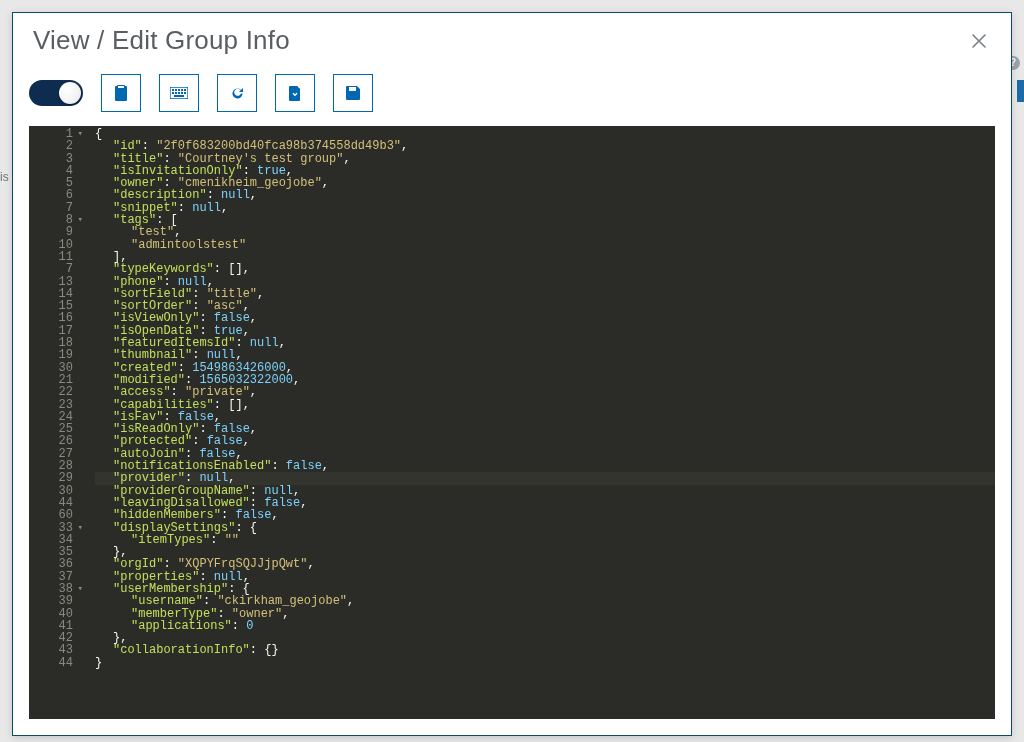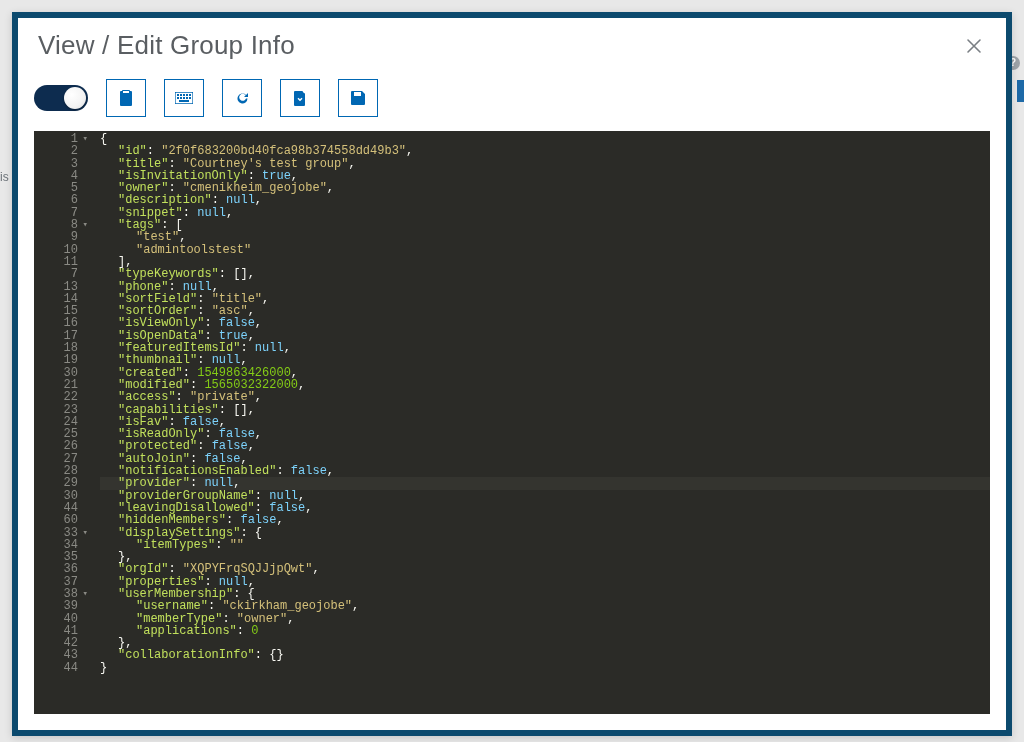--- a/index.html
+++ b/index.html
@@ -50,21 +50,21 @@
     background: #1e6aa8;
   }
 
   .modal {
     position: absolute;
     top: 12px;
     left: 12px;
     right: 12px;
     bottom: 6px;
     background: #ffffff;
-    border: 6px solid #0c4a6e;
+    border: 1px solid #0c4a6e;
     box-shadow: 0 2px 8px rgba(0,0,0,0.15);
     display: flex;
     flex-direction: column;
   }
 
   .modal-header {
     padding: 12px 20px 6px 20px;
     display: flex;
     align-items: center;
     justify-content: space-between;
@@ -168,21 +168,21 @@
 
   .code .row {
     height: 12.3px;
   }
   .code .row.hl {
     background: #34342f;
   }
 
   .k   { color: #c1e05c; }  
   .s   { color: #d4c07a; }  
-  .n   { color: #84cc16; }  
+  .n   { color: #7dd3fc; }  
   .b   { color: #7dd3fc; }  
   .p   { color: #f8f8f2; }  
 
   .i1 { padding-left: 18px; }
   .i2 { padding-left: 36px; }
 </style>
 </head>
 <body>
 
 <div class="modal-backdrop">

